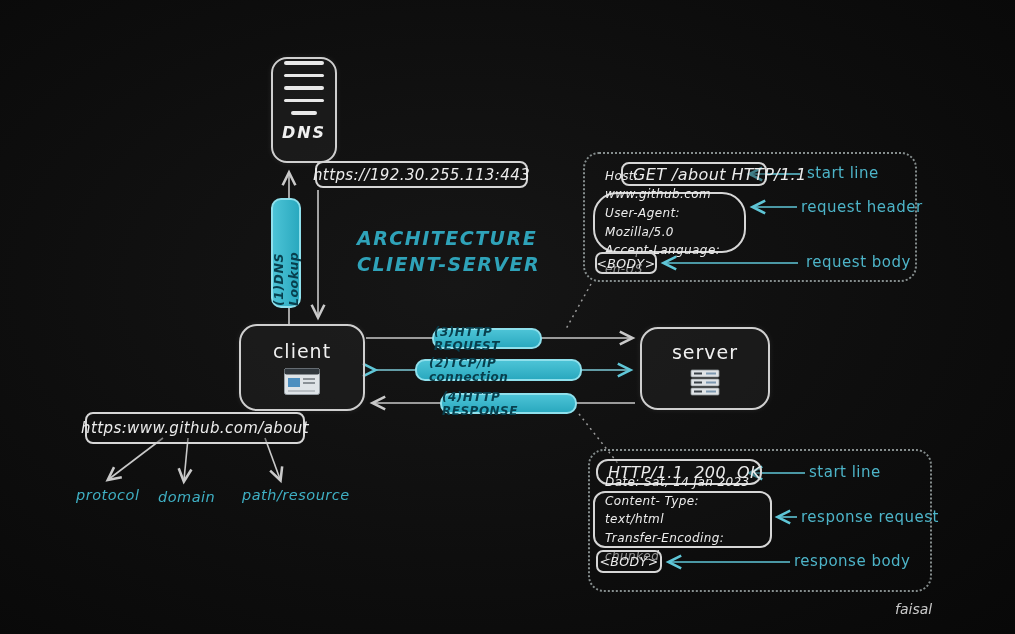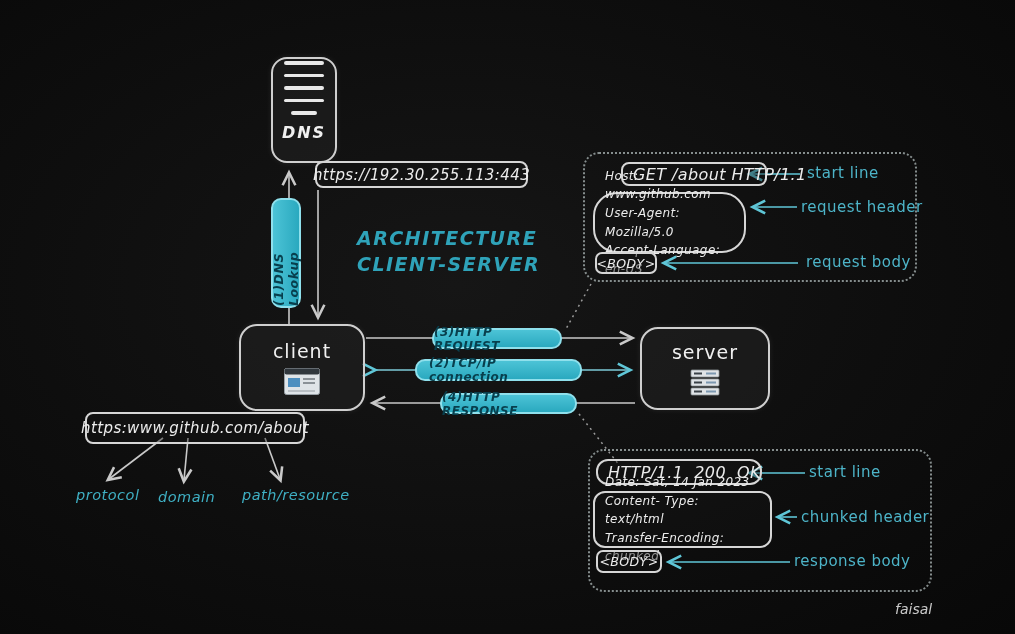--- a/index.html
+++ b/index.html
@@ -147,21 +147,21 @@
         <rect x="4" y="3.5" width="8" height="2" fill="#3b4248"></rect>
         <rect x="4" y="12.5" width="8" height="2" fill="#3b4248"></rect>
         <rect x="4" y="21.5" width="8" height="2" fill="#3b4248"></rect>
         <rect x="16" y="3.5" width="10" height="2" fill="#7c98b0"></rect>
         <rect x="16" y="12.5" width="10" height="2" fill="#7c98b0"></rect>
         <rect x="16" y="21.5" width="10" height="2" fill="#7c98b0"></rect>
       </g>
     </svg>
   </div>
 
-  <div class="pill" style="left:432px; top:328px; width:130px; height:21px;align-items:center;">
+  <div class="pill" style="left:432px; top:328px; width:110px; height:21px;align-items:center;">
     <span>(3)HTTP REQUEST</span>
   </div>
   <div class="pill" style="left:415px; top:359px; width:167px; height:22px;padding-left:12px;">
     <span>(2)TCP/IP connection</span>
   </div>
   <div class="pill" style="left:440px; top:393px; width:137px; height:21px;">
     <span>(4)HTTP RESPONSE</span>
   </div>
 
   <div class="wbox" style="left:85px; top:412px; width:220px; height:32px; font-size:15px; justify-content:center;">
@@ -197,21 +197,21 @@
   </div>
   <div class="teal-label" style="left:809px; top:463px;">start line</div>
 
   <div class="wbox" style="left:593px; top:491px; width:179px; height:57px; border-radius:12px; padding:0;">
     <span class="mini">
       <span style="display:block">Date: Sat, 14 Jan 2023</span>
       <span style="display:block">Content- Type: text/html</span>
       <span style="display:block">Transfer-Encoding: chunked</span>
     </span>
   </div>
-  <div class="teal-label" style="left:801px; top:508px;">chunked header</div>
+  <div class="teal-label" style="left:801px; top:508px;">response request</div>
 
   <div class="wbox" style="left:596px; top:550px; width:66px; height:23px; font-size:12.5px; border-radius:7px; justify-content:center;">
     <span>&lt;BODY&gt;</span>
   </div>
   <div class="teal-label" style="left:794px; top:552px;">response body</div>
 
   <div class="abs signature">faisal</div>
 
 </div>
 

